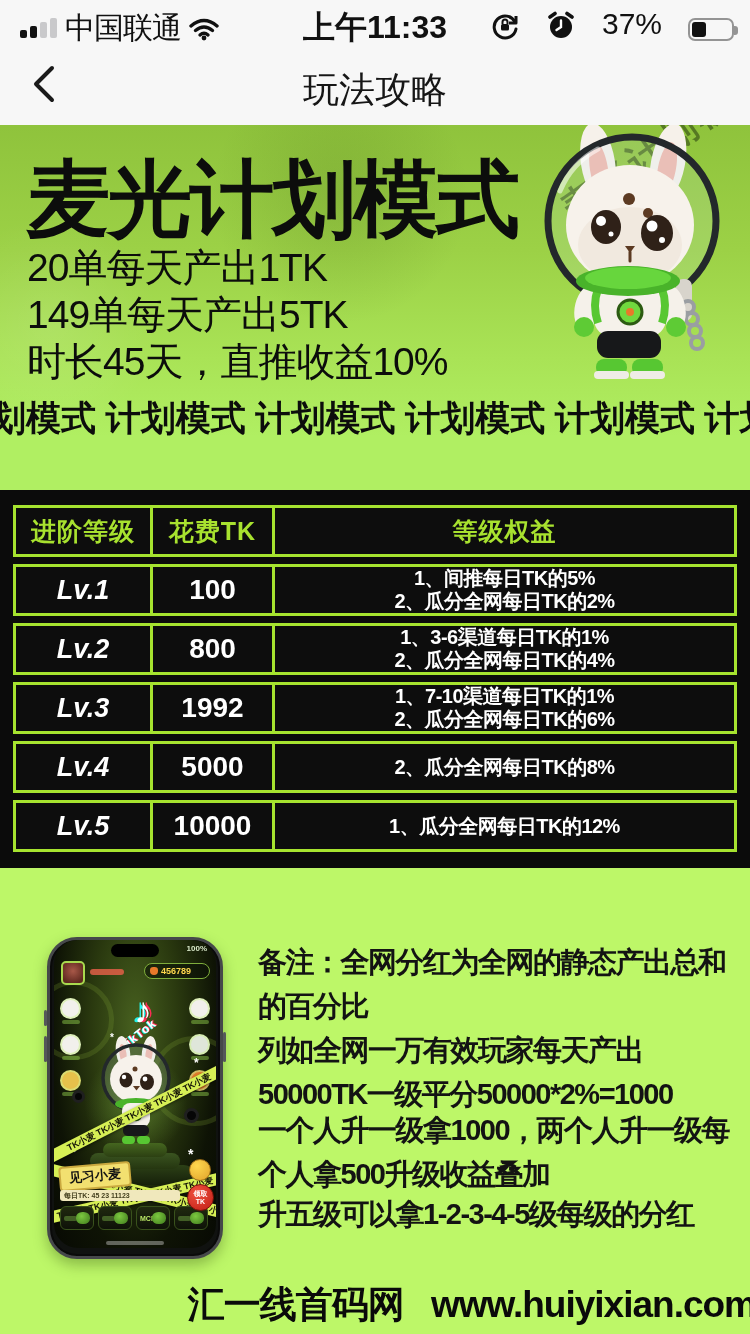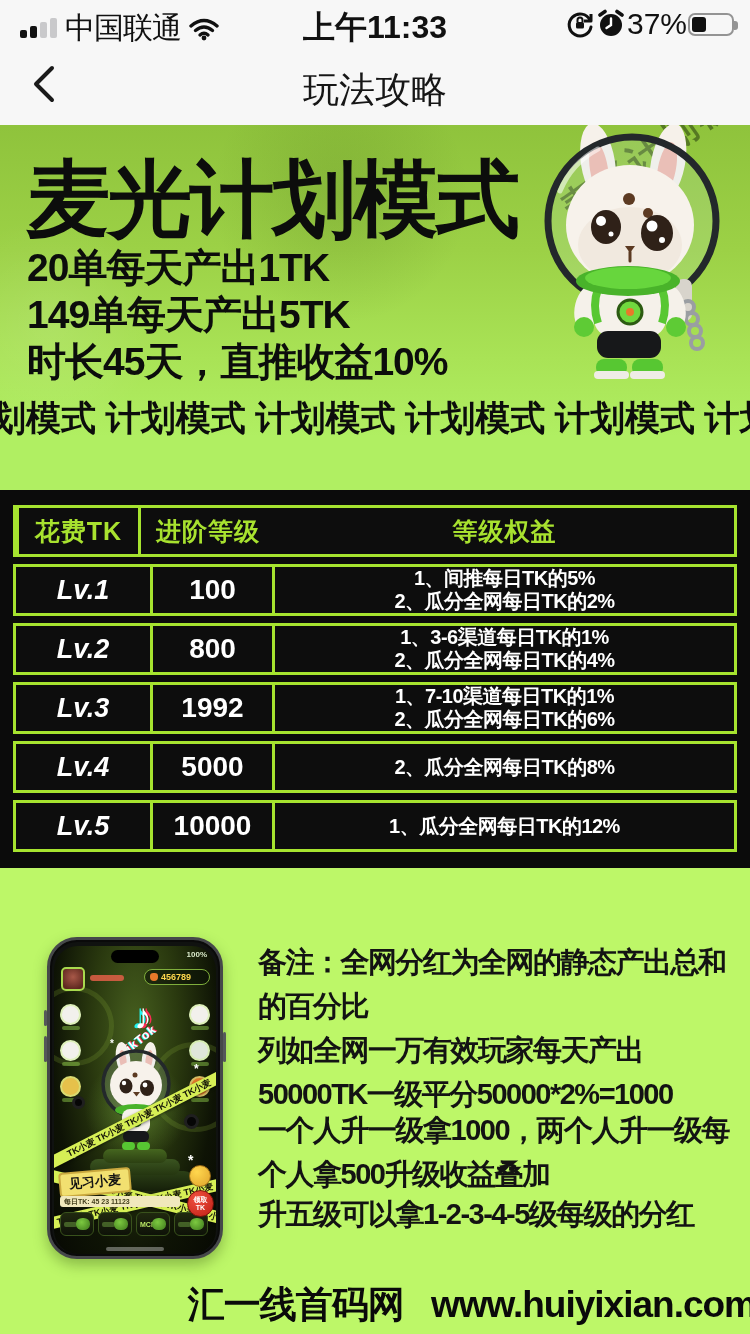--- a/index.html
+++ b/index.html
@@ -9,21 +9,21 @@
 
   
   .statusbar { position:absolute; top:0; left:0; width:750px; height:44px; z-index:20; }
   .sb-left { position:absolute; left:20px; top:8px; display:flex; align-items:center; gap:8px; }
   .signal { display:flex; align-items:flex-end; gap:3px; height:22px; padding-bottom:2px; }
   .signal i { display:block; width:7px; border-radius:2px; background:#c9c9cb; }
   .signal i.on { background:#121212; }
   .signal .s1{height:8px}.signal .s2{height:12px}.signal .s3{height:16px}.signal .s4{height:20px}
   .carrier { font-size:30px; font-weight:500; color:#111; letter-spacing:-1px; }
   .sb-time { position:absolute; left:50%; top:6px; transform:translateX(-50%); font-size:32px; font-weight:700; color:#111; }
-  .sb-right { position:absolute; right:16px; top:7px; display:flex; align-items:center; gap:1px; }
+  .sb-right { position:absolute; right:16px; top:7px; display:flex; align-items:flex-end; gap:26px; }
   .pct { font-size:30px; font-weight:500; color:#111; }
   .battery { position:relative; width:46px; height:23px; border:2px solid rgba(0,0,0,.4); border-radius:7px; }
   .battery .fill { position:absolute; left:2px; top:2px; width:14px; height:15px; background:#111; border-radius:3px; }
   .battery .nub { position:absolute; right:-6px; top:6px; width:4px; height:9px; background:rgba(0,0,0,.4); border-radius:0 3px 3px 0; }
 
   
   .navbar { position:absolute; top:44px; left:0; width:750px; height:81px; background:#f7f7f7; z-index:19; }
   .back { position:absolute; left:24px; top:18px; width:44px; height:44px; cursor:pointer; }
   .nav-title { position:absolute; left:0; right:0; top:22px; text-align:center; font-size:36px; font-weight:500; color:#161616; }
 
@@ -32,21 +32,21 @@
             background:linear-gradient(180deg,#8fc33c 0%,#9cd146 40%,#a9e356 75%,#b0ef62 100%); }
   .banner::before { content:""; position:absolute; left:210px; top:-60px; width:260px; height:260px; border-radius:50%;
                     background:radial-gradient(circle, rgba(60,90,20,.18) 0%, rgba(60,90,20,0) 70%); }
   .banner::after { content:""; position:absolute; left:-60px; top:90px; width:220px; height:220px; border-radius:50%;
                    background:radial-gradient(circle, rgba(255,255,255,.10) 0%, rgba(255,255,255,0) 70%); }
   .corner-mark { position:absolute; top:-6px; right:-34px; transform:rotate(-35deg); font-size:36px; font-weight:900;
                  color:rgba(15,30,5,.45); letter-spacing:4px; white-space:nowrap; }
   .banner-title { position:absolute; left:26px; top:28px; font-size:84px; line-height:92px; font-weight:900;
                   color:#0c0d0c; letter-spacing:-2px; z-index:3; }
   .banner-sub { position:absolute; left:27px; top:119px; z-index:3; }
-  .banner-sub div { font-size:39px; line-height:47px; font-weight:700; color:#0c0d0c; letter-spacing:-1px; }
+  .banner-sub div { font-size:39px; line-height:47px; font-weight:400; color:#0c0d0c; letter-spacing:-1px; }
   .rabbit-banner { position:absolute; right:-10px; top:-4px; z-index:2; }
   .ticker { position:absolute; left:0; bottom:0; width:750px; height:44px; overflow:hidden; z-index:4; }
   .ticker span { position:absolute; left:-44px; top:2px; white-space:nowrap; font-size:35px; font-weight:900; color:#0c0d0c; letter-spacing:0; }
 
   
   .gapband { position:absolute; top:437px; left:0; width:750px; height:53px; background:#b0ef62; }
 
   
   .blackband { position:absolute; top:490px; left:0; width:750px; height:378px; background:#0b0b0b; }
   .ltable { position:absolute; left:13px; top:15px; width:724px; }
@@ -70,21 +70,21 @@
   .watermark { position:absolute; right:-6px; bottom:4px; white-space:nowrap; font-size:37px; font-weight:900; color:#0a0a0a; letter-spacing:-1px; }
   .watermark .wm-url { margin-left:18px; }
 
   
   .phone { position:absolute; left:47px; top:69px; width:176px; height:322px; background:#101210; border:3px solid #46484a;
            border-radius:30px; box-shadow:0 6px 14px rgba(40,70,10,.35), inset 0 0 0 2px #0a0a0a; }
   .pbtn-side { position:absolute; background:#55575a; border-radius:2px; }
   .ps1 { right:-6px; top:92px; width:3px; height:30px; }
   .ps2 { left:-6px; top:70px; width:3px; height:16px; }
   .ps3 { left:-6px; top:96px; width:3px; height:26px; }
-  .pscreen { position:absolute; left:4px; top:6px; width:162px; height:308px; border-radius:24px; overflow:hidden;
+  .pscreen { position:absolute; left:4px; top:0; width:162px; height:308px; border-radius:24px; overflow:hidden;
              background:radial-gradient(ellipse at 50% 28%, #47601f 0%, #2a390f 38%, #0e1305 72%, #070903 100%); }
   .pscreen .bgring { position:absolute; border-radius:50%; border:5px solid rgba(130,170,55,.22); }
   .notch { position:absolute; left:50%; top:4px; transform:translateX(-50%); width:48px; height:13px; background:#000; border-radius:8px; }
   .pstat { position:absolute; top:4px; right:9px; font-size:8px; color:#d8e8c8; font-weight:700; }
   .avatar { position:absolute; left:7px; top:21px; width:24px; height:24px; border:2px solid #a8d94e; border-radius:5px;
             background:radial-gradient(circle at 50% 40%, #a85848 0%, #5e281f 80%); }
   .uname { position:absolute; left:36px; top:29px; width:34px; height:6px; border-radius:3px; background:rgba(225,95,70,.85); }
   .carrotpill { position:absolute; right:6px; top:23px; width:66px; height:16px; border:1px solid #7fae3c; border-radius:9px;
                 background:rgba(10,16,6,.6); display:flex; align-items:center; gap:3px; padding:0 5px; }
   .carrot-dot { width:8px; height:8px; border-radius:50% 50% 60% 60%; background:#e8792a; }
@@ -243,22 +243,22 @@
     <div class="ticker">
       <span>计划模式 计划模式 计划模式 计划模式 计划模式 计划模式 计划模式 计划模式</span>
     </div>
   </div>
 
   <div class="gapband"></div>
 
   <div class="blackband">
     <div class="ltable">
       <div class="trow thead">
+        <div class="cell c1">进阶等级</div>
         <div class="cell c2">花费TK</div>
-        <div class="cell c1">进阶等级</div>
         <div class="cell c3">等级权益</div>
       </div>
       <div class="trow">
         <div class="cell c1">
             <div>Lv.1</div>
           </div>
         <div class="cell c2">
             <div>100</div>
           </div>
         <div class="cell c3">

